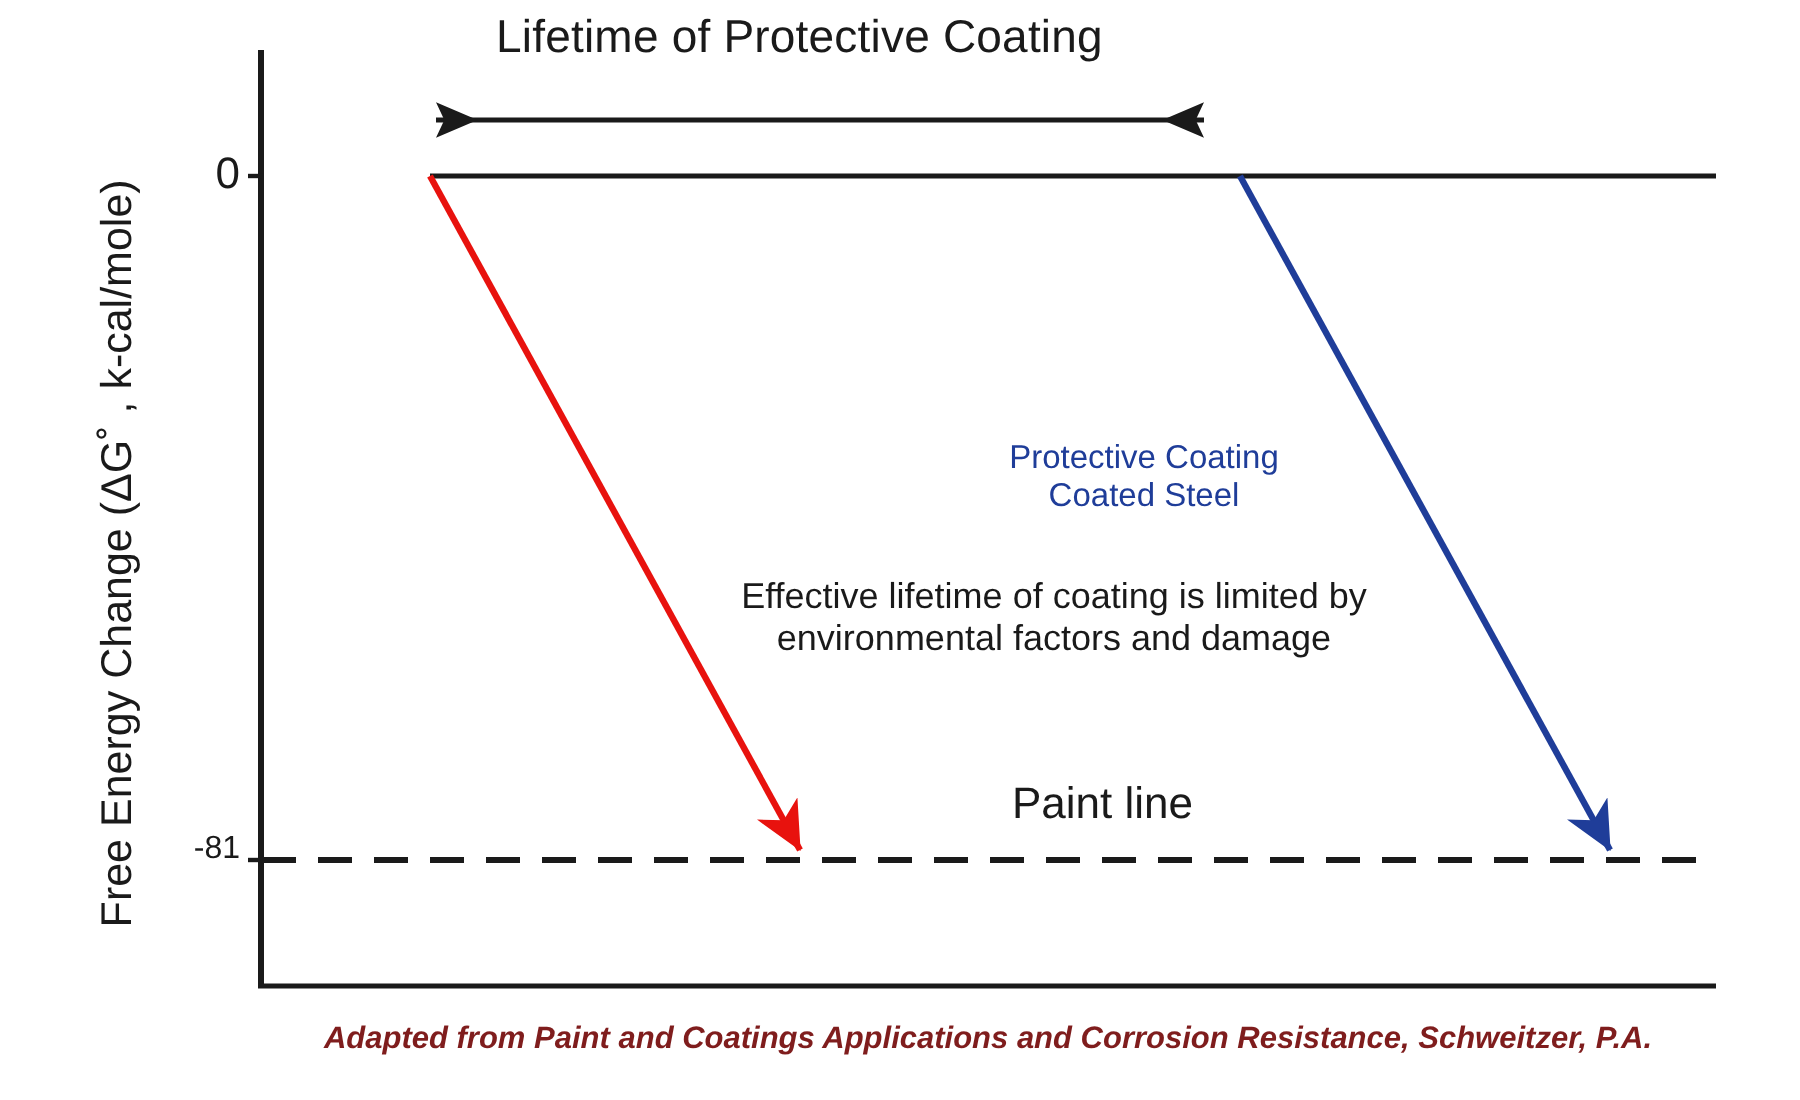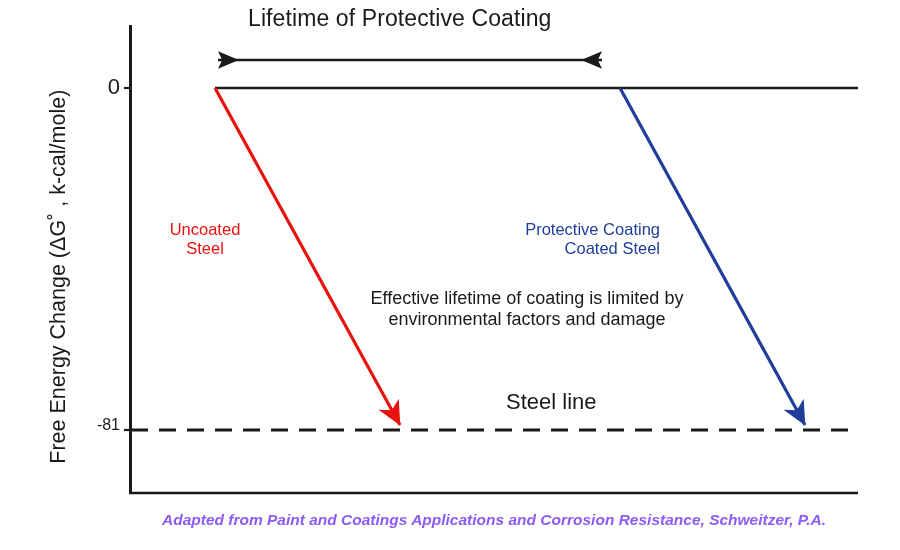--- a/index.html
+++ b/index.html
@@ -65,21 +65,21 @@
     top: 220px;
     width: 96px;
     text-align: center;
     font-size: 16.5px;
     color: #e8120e;
   }
   #coated-steel-label {
     left: 484px;
     top: 220px;
     width: 176px;
-    text-align: right;
+    text-align: center;
     font-size: 16.5px;
     color: #1f3d99;
   }
   #annotation-note {
     left: 352px;
     top: 288px;
     width: 350px;
     text-align: center;
     font-size: 18px;
     color: #1a1a1a;
@@ -91,21 +91,21 @@
     color: #1a1a1a;
   }
   #source-caption {
     left: 130px;
     top: 511px;
     width: 728px;
     text-align: center;
     font-size: 15.5px;
     font-style: italic;
     font-weight: bold;
-    color: #8b5cf6;
+    color: #7f1d1d;
   }
 </style>
 </head>
 <body>
 
 <div id="stage">
 
   <svg id="plot-svg" viewBox="0 0 900 550">
     <defs>
       <marker id="arrow-black-left" markerWidth="10" markerHeight="10" refX="8" refY="4" orient="auto-start-reverse" markerUnits="strokeWidth">
@@ -139,26 +139,24 @@
   </svg>
 
   <div class="txt" id="chart-title">Lifetime of Protective Coating</div>
 
   <div class="txt" id="y-axis-title">Free Energy Change (ΔG˚ , k-cal/mole)</div>
 
   <div class="txt" id="tick-label-zero">0</div>
 
   <div class="txt" id="tick-label-neg81">-81</div>
 
-  <div class="txt" id="uncoated-steel-label">Uncoated
-Steel</div>
 
   <div class="txt" id="coated-steel-label">Protective Coating
 Coated Steel</div>
 
   <div class="txt" id="annotation-note">Effective lifetime of coating is limited by
 environmental factors and damage</div>
 
-  <div class="txt" id="feooh-label">Steel line</div>
+  <div class="txt" id="feooh-label">Paint line</div>
 
   <div class="txt" id="source-caption">Adapted from Paint and Coatings Applications and Corrosion Resistance, Schweitzer, P.A.</div>
 
 </div>
 
 </body></html>

